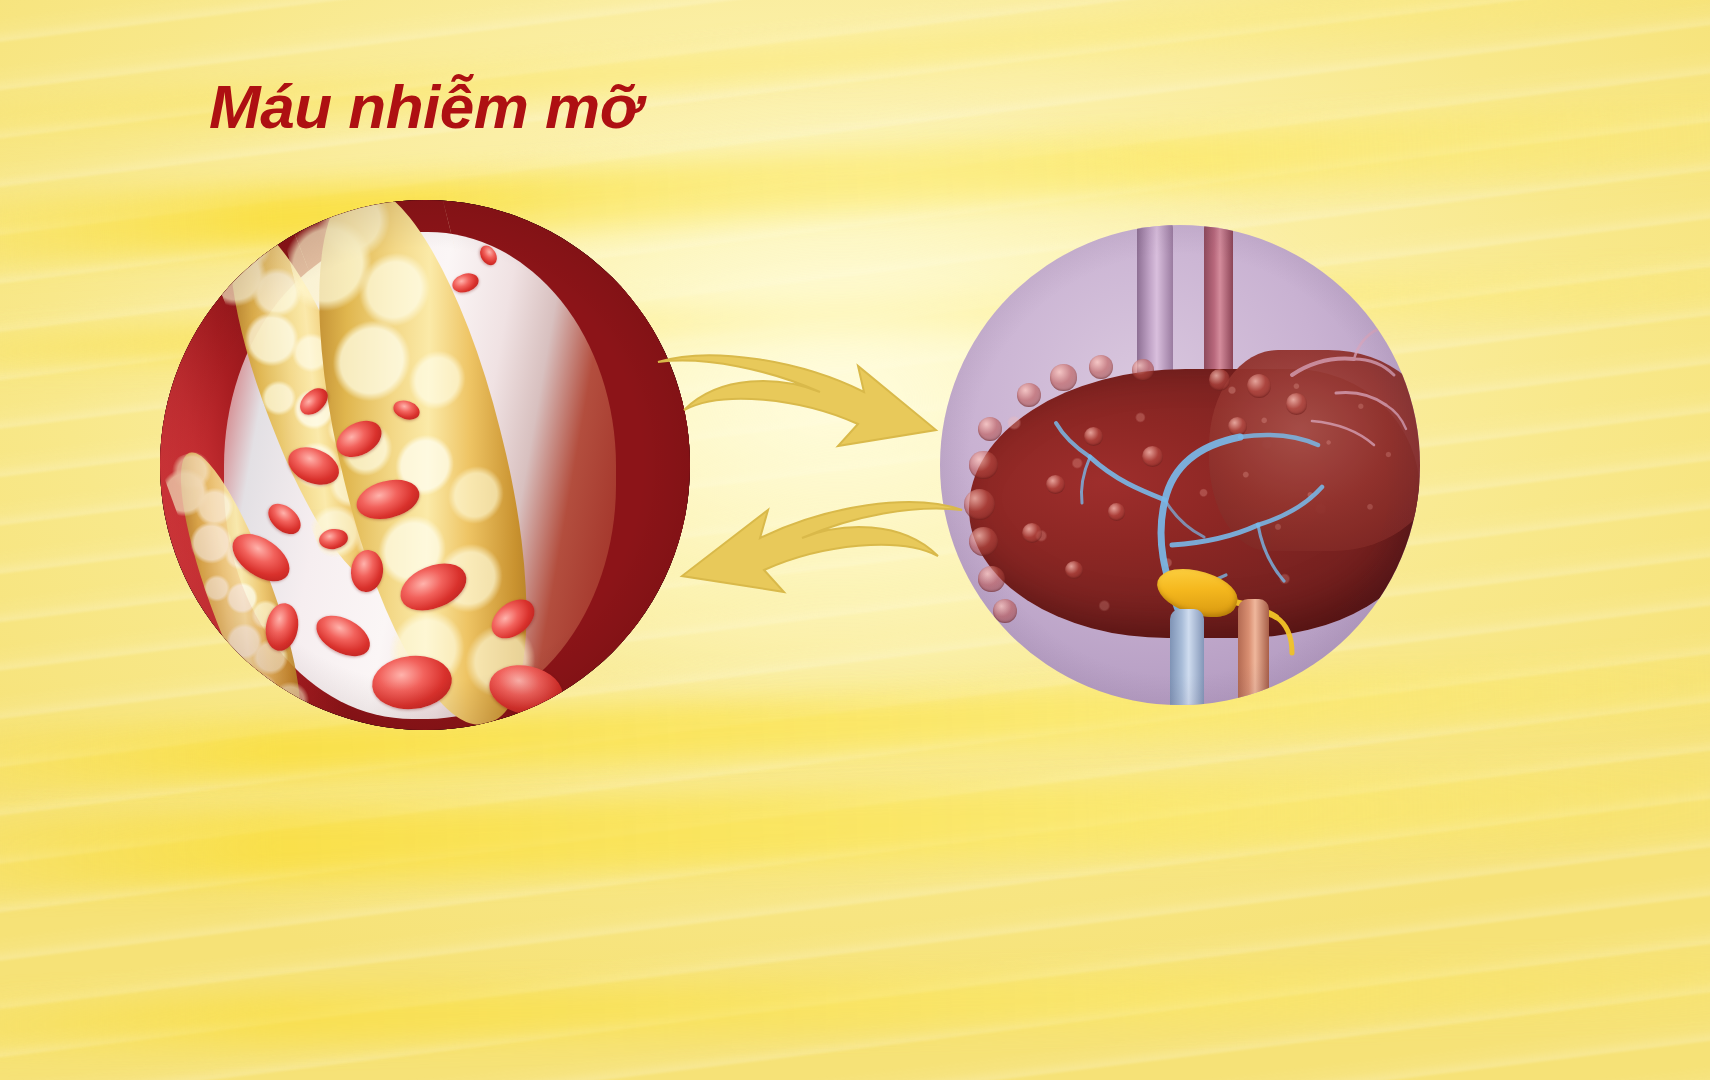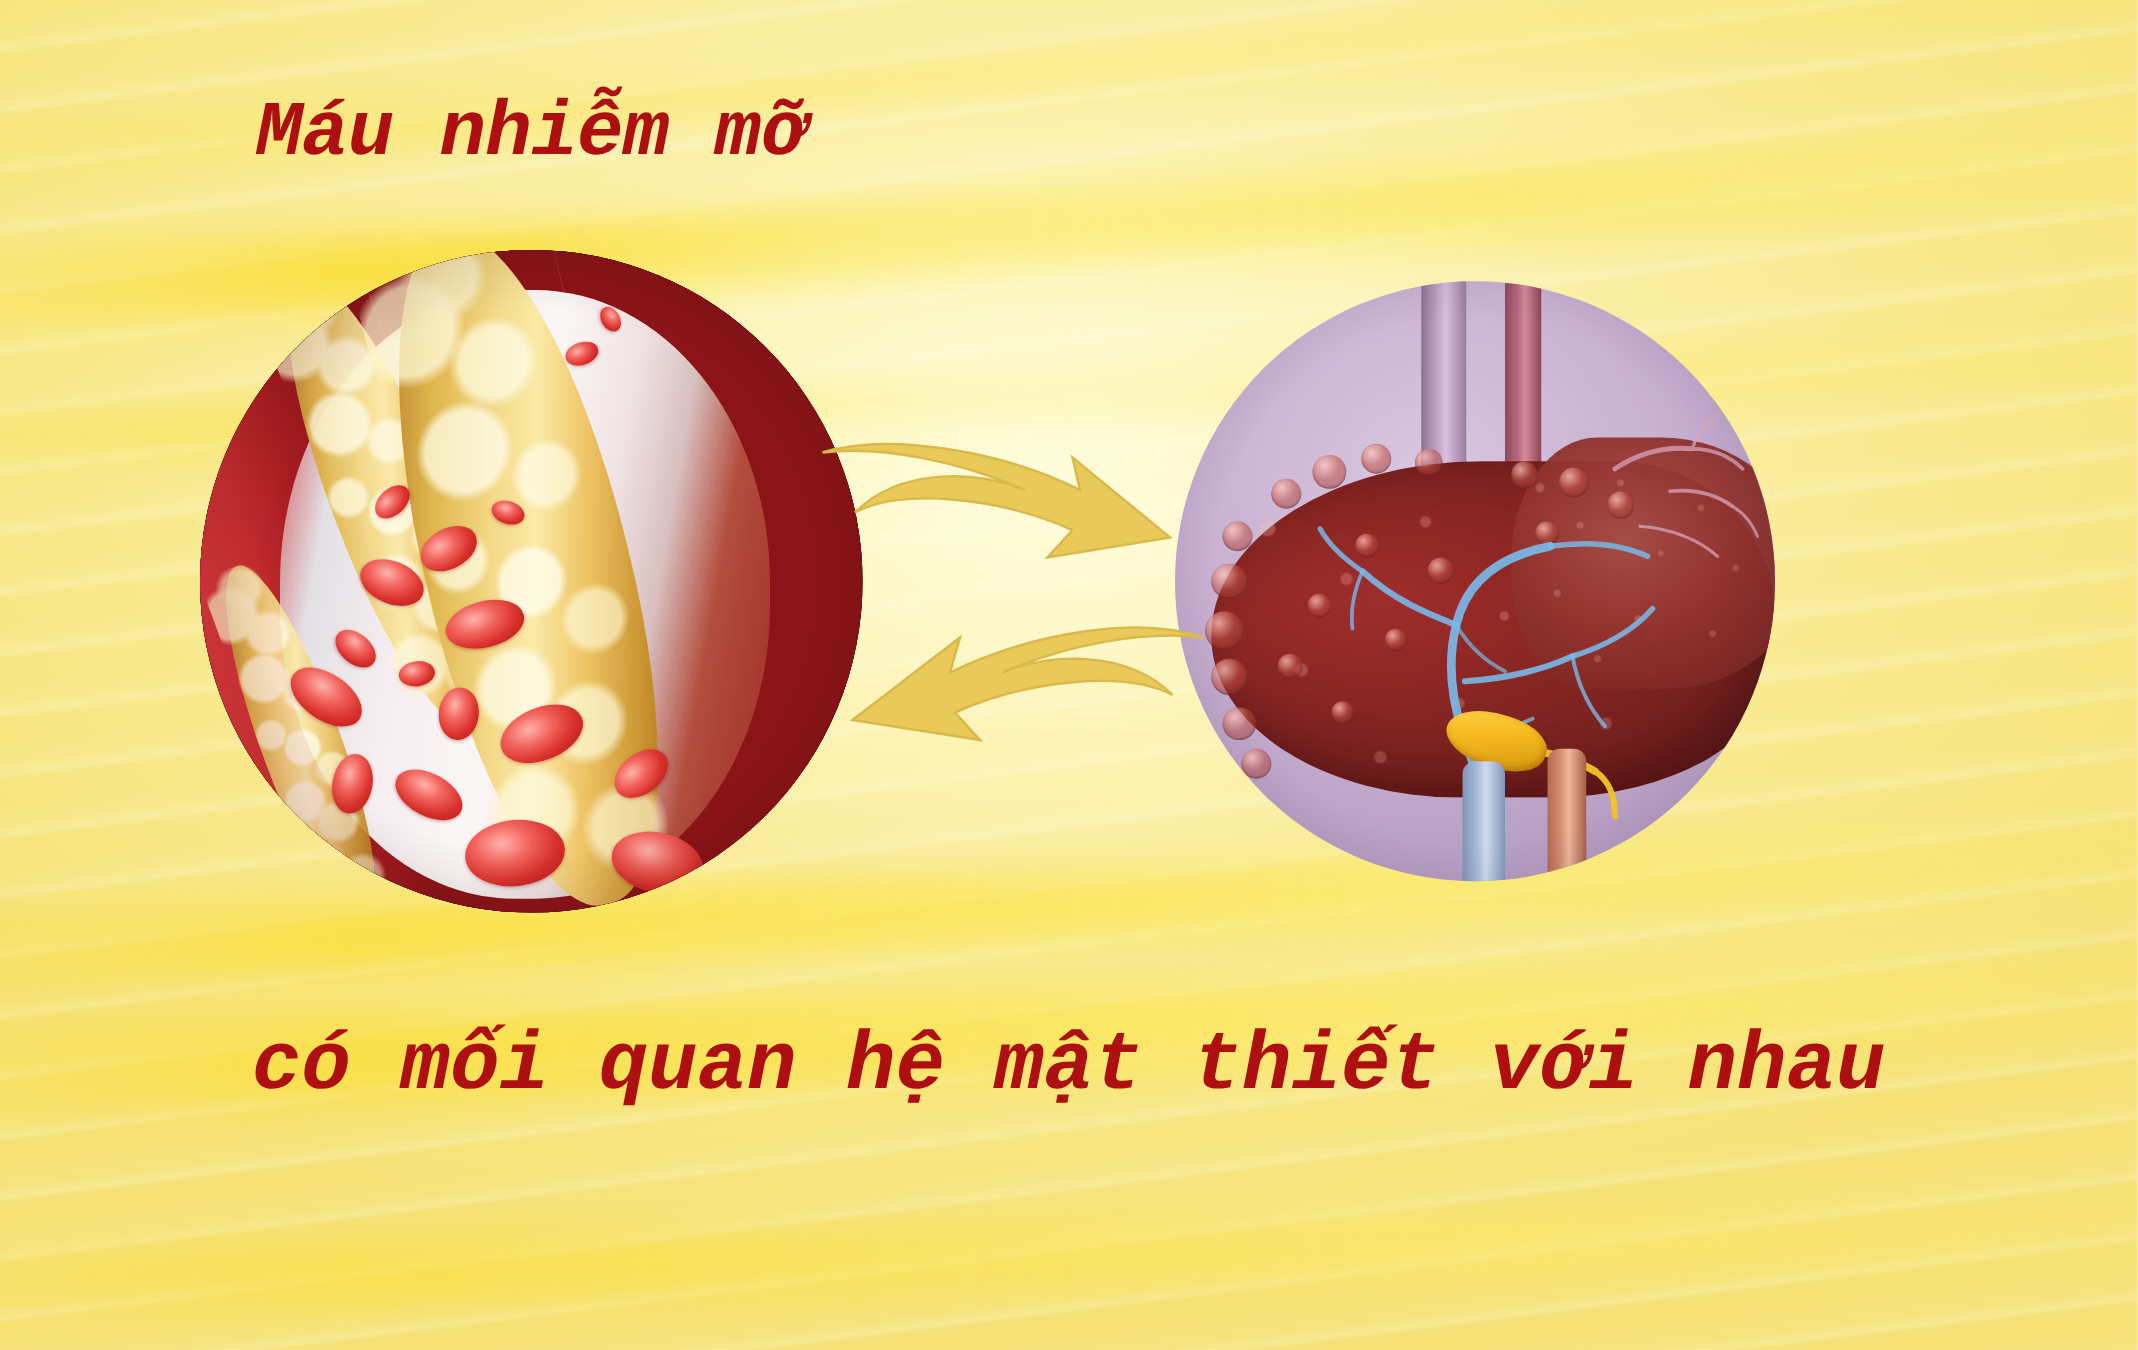--- a/index.html
+++ b/index.html
@@ -5,21 +5,21 @@
   html, body {
     margin: 0;
     padding: 0;
     background: #ffffff;
   }
   #stage {
     position: relative;
     width: 1710px;
     height: 1080px;
     overflow: hidden;
-    font-family: Liberation Mono, monospace;
+    font-family: Liberation Sans, sans-serif;
     background: #f7e87f;
   }
 
   
   .bg-base {
     position: absolute;
     inset: 0;
     background:
       radial-gradient(ellipse 1100px 700px at 48% 30%, #fdf6c2 0%, #fbefa6 40%, #f8e88a 70%, #f6e277 100%);
   }
@@ -457,15 +457,14 @@
              C 262 172, 176 186, 110 218
              L 118 190
              L 32 256
              L 134 272
              L 114 250
              C 172 224, 250 216, 288 236
              C 252 200, 192 202, 152 218
              C 202 196, 266 184, 312 190 Z"></path>
   </svg>
 
-  <div class="caption" style="color:#AE1012">có mối quan hệ mật thiết với nhau</div>
 
 </div>
 
 </body></html>

